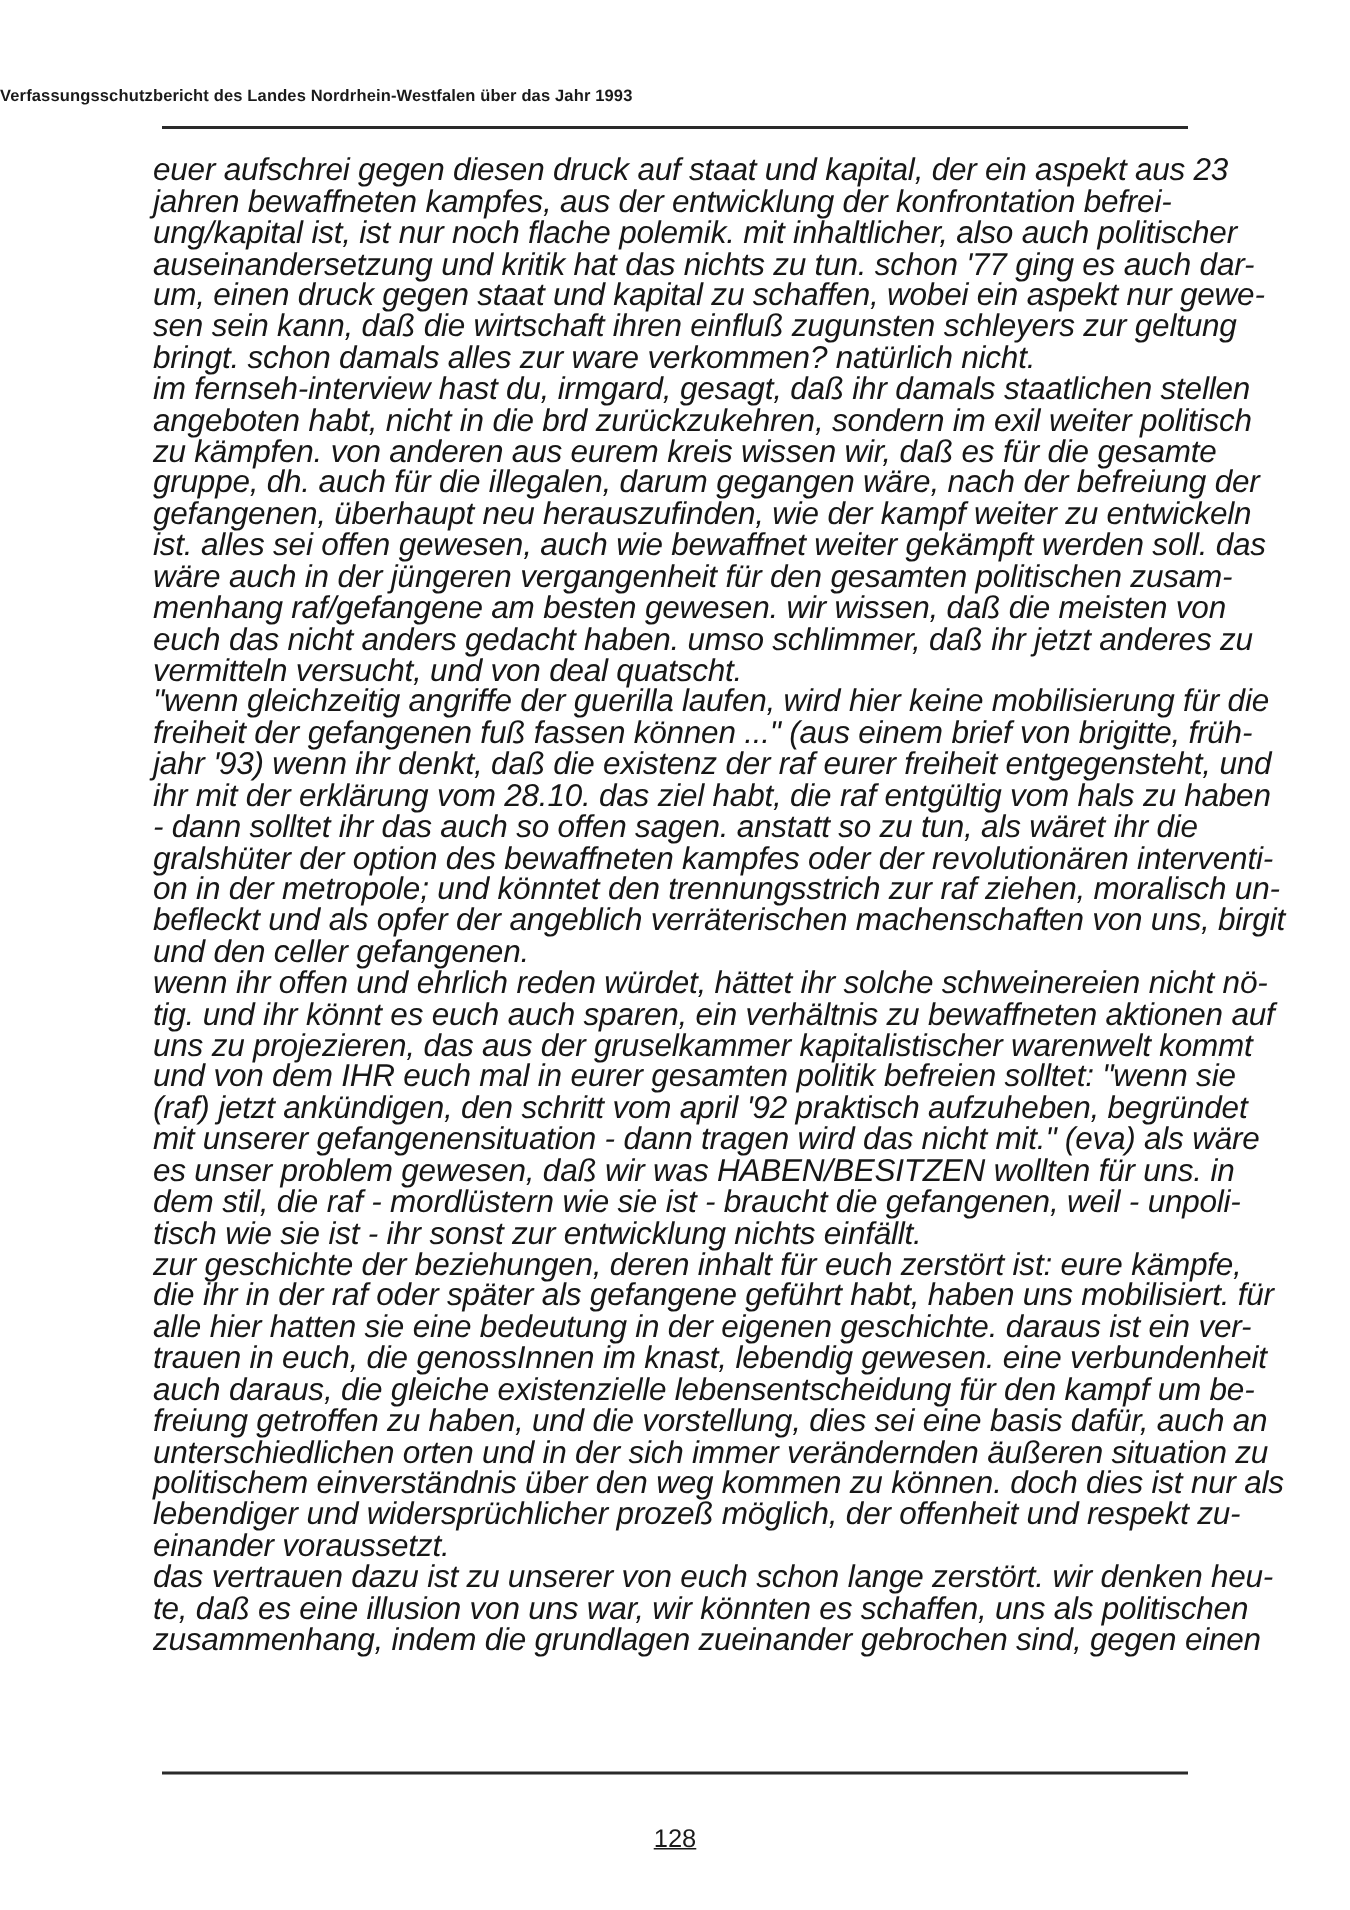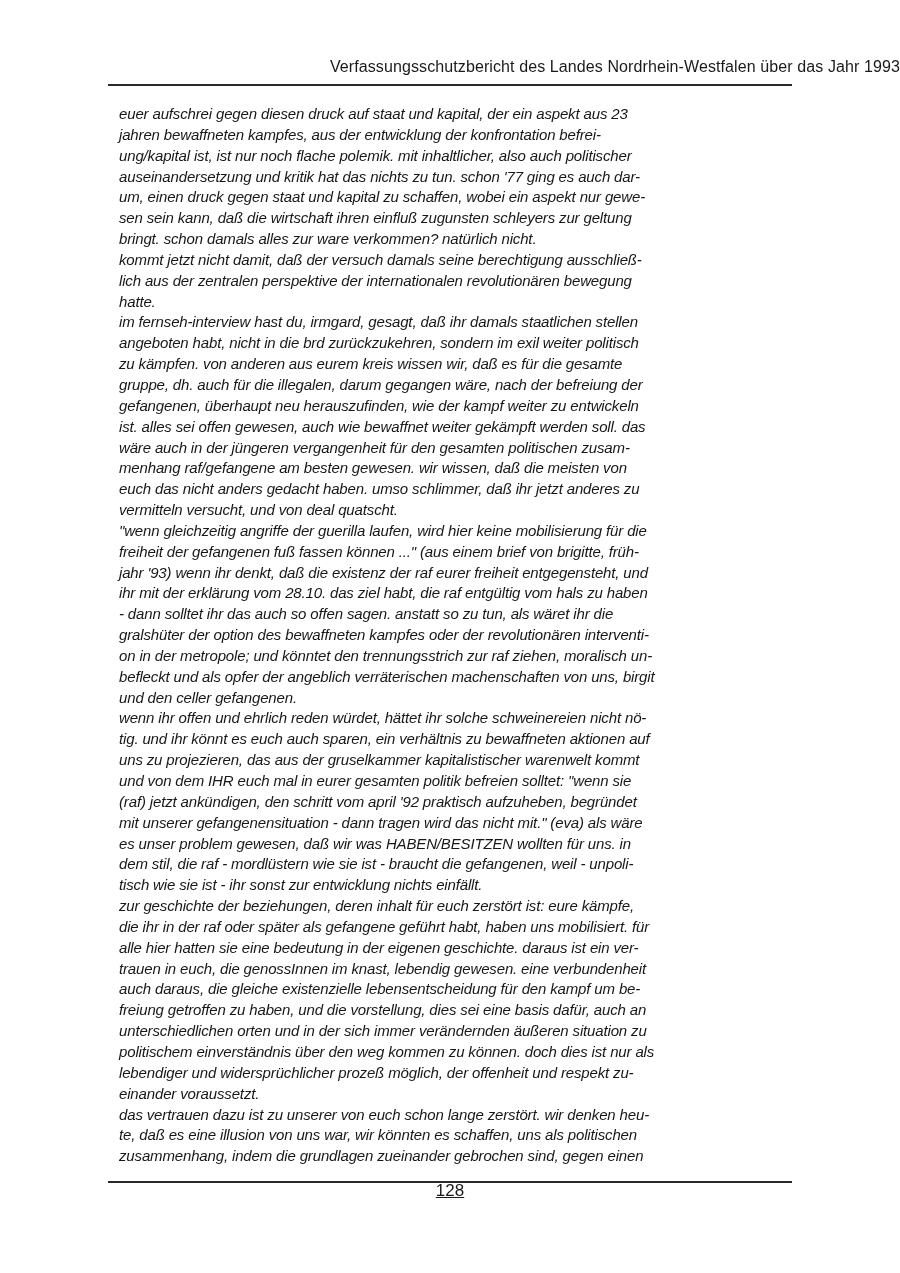--- a/index.html
+++ b/index.html
@@ -14,60 +14,60 @@
     background: #ffffff;
     font-family: "Liberation Sans", sans-serif;
     color: #1c1c1c;
     overflow: hidden;
   }
   .header-title {
     position: absolute;
     top: 58px;
     left: 0;
     width: 100%;
-    text-align: right;
-    font-weight: normal;
-    font-size: 16px;
+    text-align: left;
+    font-weight: bold;
+    font-size: 11px;
     letter-spacing: 0.1px;
     color: #1a1a1a;
   }
   .header-rule {
     position: absolute;
     top: 84px;
     left: 108px;
     width: 684px;
     height: 2px;
     background: #2a2a2a;
   }
   .body-text {
     position: absolute;
     top: 104px;
-    left: 119px;
+    left: 102px;
     width: 690px;
     font-style: italic;
-    font-size: 15px;
+    font-size: 21px;
     line-height: 20.85px;
     letter-spacing: -0.15px;
     color: #171717;
   }
   .body-text p {
     margin: 0;
     white-space: pre;
   }
   .footer-rule {
     position: absolute;
     top: 1181px;
     left: 108px;
     width: 684px;
     height: 2px;
     background: #2a2a2a;
   }
   .page-number {
     position: absolute;
-    top: 1181px;
+    top: 1216px;
     left: 0;
     width: 100%;
     text-align: center;
     font-size: 17px;
     color: #1a1a1a;
     text-decoration: underline;
   }
 </style>
 </head>
 <body>
@@ -79,23 +79,20 @@
   <div class="header-rule"></div>
 
   <div class="body-text">
     <p>euer aufschrei gegen diesen druck auf staat und kapital, der ein aspekt aus 23
 jahren bewaffneten kampfes, aus der entwicklung der konfrontation befrei-
 ung/kapital ist, ist nur noch flache polemik. mit inhaltlicher, also auch politischer
 auseinandersetzung und kritik hat das nichts zu tun. schon '77 ging es auch dar-
 um, einen druck gegen staat und kapital zu schaffen, wobei ein aspekt nur gewe-
 sen sein kann, daß die wirtschaft ihren einfluß zugunsten schleyers zur geltung
 bringt. schon damals alles zur ware verkommen? natürlich nicht.</p>
-    <p>kommt jetzt nicht damit, daß der versuch damals seine berechtigung ausschließ-
-lich aus der zentralen perspektive der internationalen revolutionären bewegung
-hatte.</p>
     <p>im fernseh-interview hast du, irmgard, gesagt, daß ihr damals staatlichen stellen
 angeboten habt, nicht in die brd zurückzukehren, sondern im exil weiter politisch
 zu kämpfen. von anderen aus eurem kreis wissen wir, daß es für die gesamte
 gruppe, dh. auch für die illegalen, darum gegangen wäre, nach der befreiung der
 gefangenen, überhaupt neu herauszufinden, wie der kampf weiter zu entwickeln
 ist. alles sei offen gewesen, auch wie bewaffnet weiter gekämpft werden soll. das
 wäre auch in der jüngeren vergangenheit für den gesamten politischen zusam-
 menhang raf/gefangene am besten gewesen. wir wissen, daß die meisten von
 euch das nicht anders gedacht haben. umso schlimmer, daß ihr jetzt anderes zu
 vermitteln versucht, und von deal quatscht.</p>

